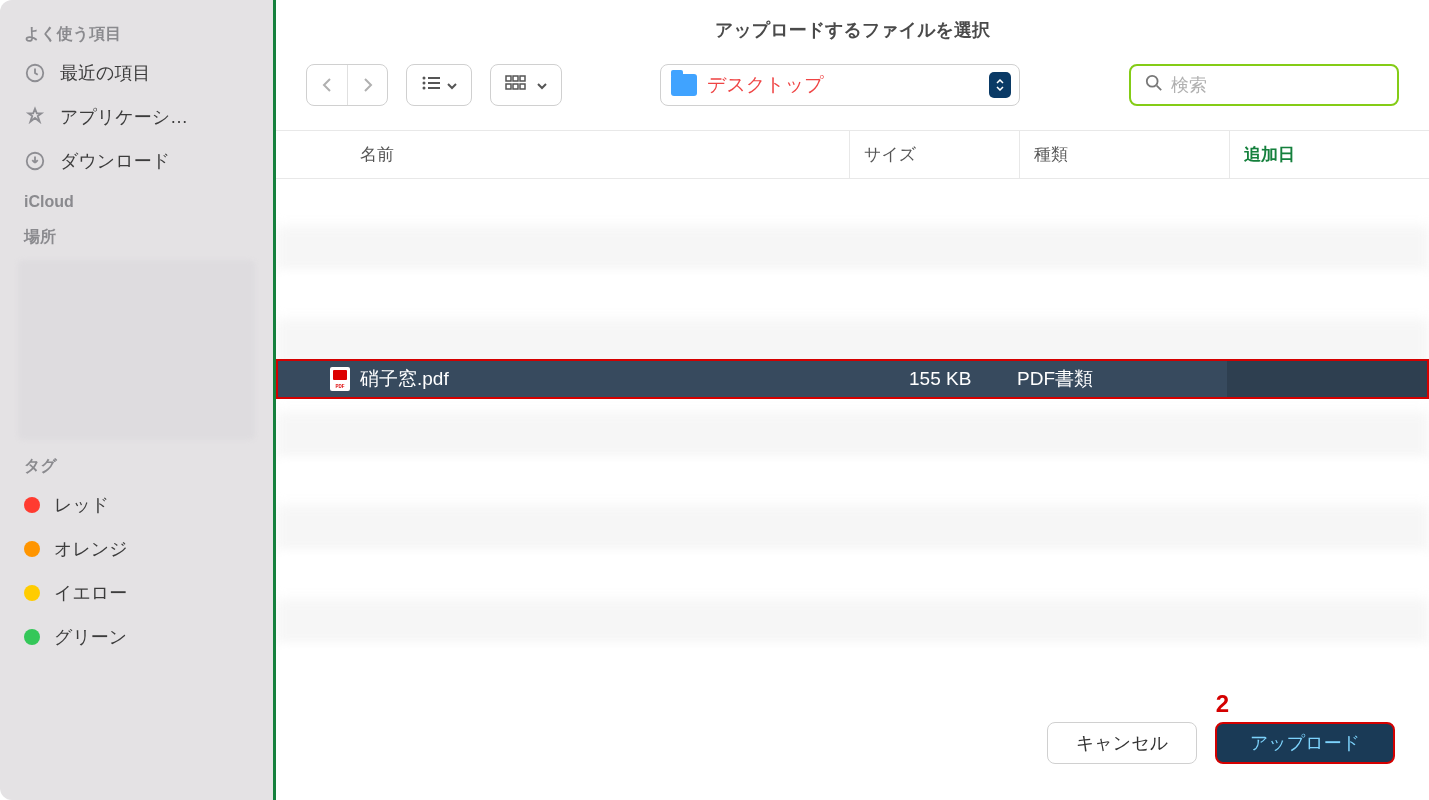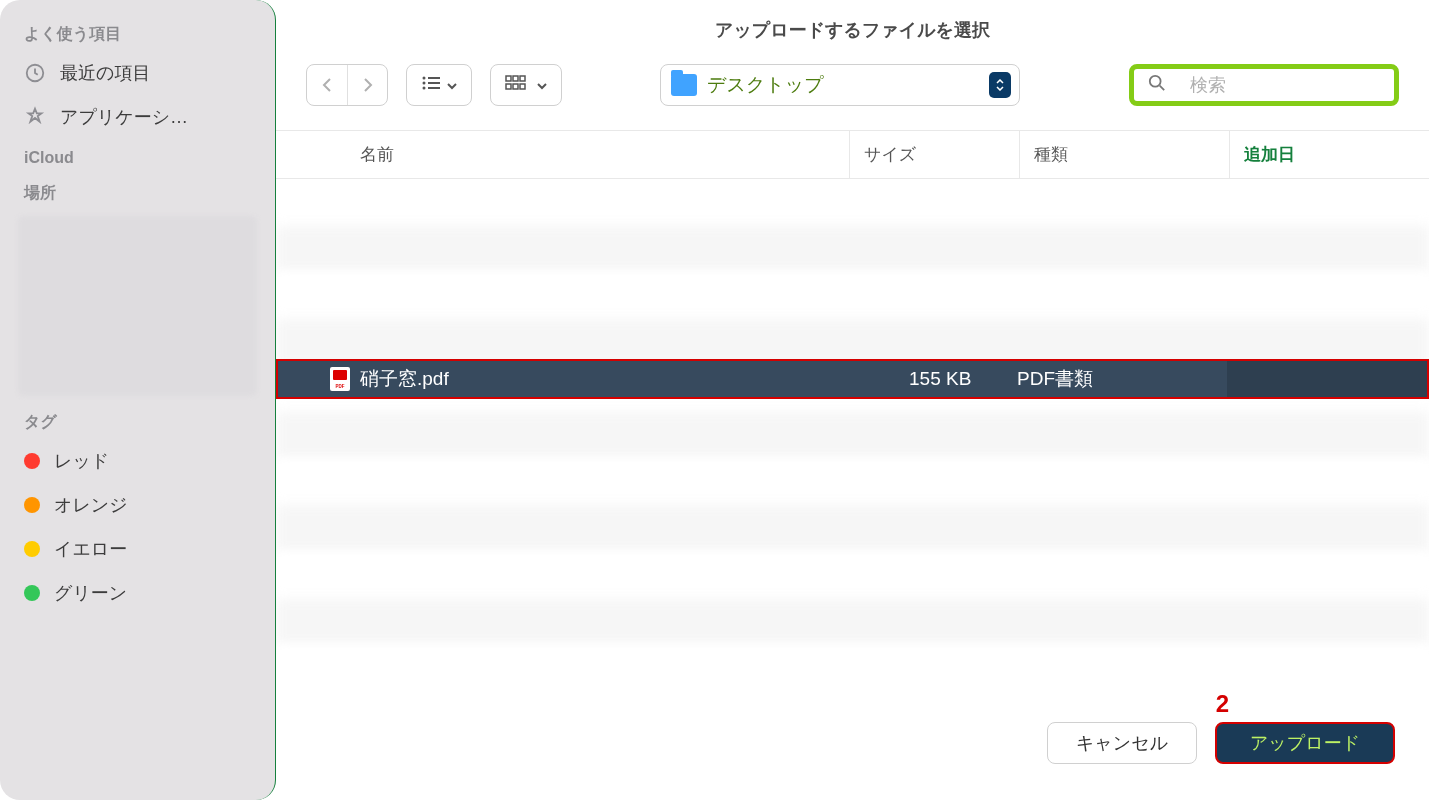--- a/index.html
+++ b/index.html
@@ -18,25 +18,24 @@
   border-radius: 12px;
   overflow: hidden;
   background: #fff;
   position: relative;
 }
 
 .sidebar {
   width: 276px;
   background: #e4e2e4;
   padding: 14px 0 0 0;
-  border-right: 1px solid #15803d;
+  border-right: 3px solid #15803d;
   flex-shrink: 0;
   font-size: 17px;
   color: #4a4a4a;
-  border-radius: 20px;
 }
 .sidebar-section-title {
   font-size: 16px;
   font-weight: 600;
   color: #8a8a8e;
   padding: 10px 24px 6px 24px;
 }
 .sidebar-item {
   display: flex;
   align-items: center;
@@ -119,34 +118,34 @@
   position: relative;
 }
 .folder-icon:before {
   content: "";
   position: absolute;
   top: -4px; left: 0;
   width: 12px; height: 6px;
   background: #40a3ff;
   border-radius: 2px 2px 0 0;
 }
-.location-select .loc-label { flex: 1; font-size: 19px; color: #4d7c0f; }
+.location-select .loc-label { flex: 1; font-size: 19px; color: #ef4444; }
 .stepper {
   width: 22px; height: 26px;
   background: #0a3a66;
   border-radius: 5px;
   display: flex; flex-direction: column;
   align-items: center; justify-content: center;
   color: #fff;
 }
 .stepper svg { display: block; }
 .search-box {
   margin-left: auto;
-  display: flex; align-items: center; gap: 24px;
-  border: 5px solid #84cc16;
+  display: flex; align-items: center; gap: 8px;
+  border: 2px solid #84cc16;
   border-radius: 8px;
   height: 42px;
   padding: 0 14px;
   width: 270px;
   background: #fff;
   color: #999;
 }
 .search-box input { border: none; outline: none; font-size: 18px; width: 100%; color: #333; }
 .search-box input::placeholder { color: #b0b0b0; }
 
@@ -231,21 +230,21 @@
 }
 .btn {
   height: 42px;
   padding: 0 16px;
   border-radius: 8px;
   font-size: 18px;
   display: inline-flex; align-items: center; justify-content: center;
   min-width: 150px;
 }
 .btn-cancel { background: #fff; border: 1px solid #d0d0d0; color: #333; }
-.btn-upload { background: #1a3a56; color: #bef264; border: 2px solid #d40000; min-width: 180px; }
+.btn-upload { background: #1a3a56; color: #7dd3fc; border: 2px solid #d40000; min-width: 180px; }
 .chev { display:inline-block; }
 </style>
 </head>
 <body>
 
 <div class="window">
 
   <div class="sidebar">
     <div class="sidebar-section-title">よく使う項目</div>
 
@@ -261,20 +260,29 @@
 
     <div class="sidebar-item">
       <span class="icon">
         <svg width="22" height="22" viewBox="0 0 24 24" fill="none" stroke="currentColor" stroke-width="2">
             <path d="M12 3l2 5h5l-4 3 2 6-5-4-5 4 2-6-4-3h5z"></path>
           </svg>
       </span>
       <span class="label">アプリケーシ…</span>
     </div>
 
+    <div class="sidebar-item">
+      <span class="icon">
+        <svg width="22" height="22" viewBox="0 0 24 24" fill="none" stroke="currentColor" stroke-width="2">
+            <circle cx="12" cy="12" r="9"></circle>
+            <path d="M12 7v7m0 0l-3-3m3 3l3-3"></path>
+          </svg>
+      </span>
+      <span class="label">ダウンロード</span>
+    </div>
 
     <div class="sidebar-section-title">iCloud</div>
     <div class="sidebar-section-title">場所</div>
 
     <div class="blur-box"></div>
 
     <div class="sidebar-section-title">タグ</div>
 
     <div class="sidebar-item">
       <span class="tag-dot" style="background:#ff3b30"></span>

